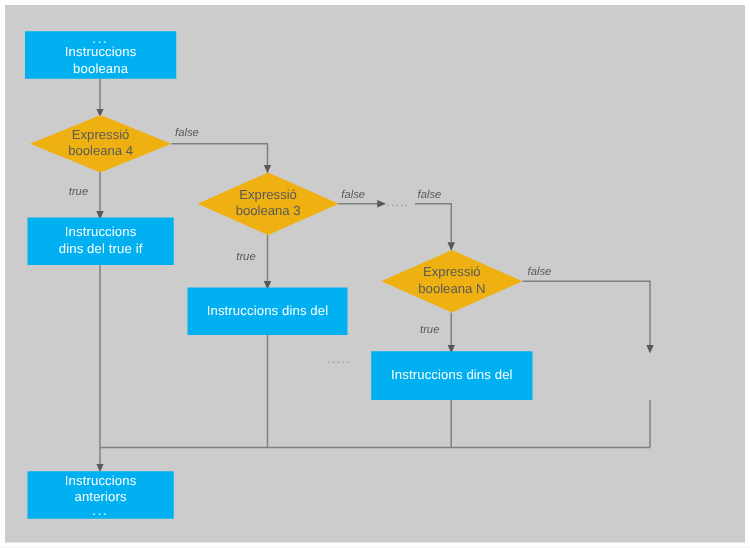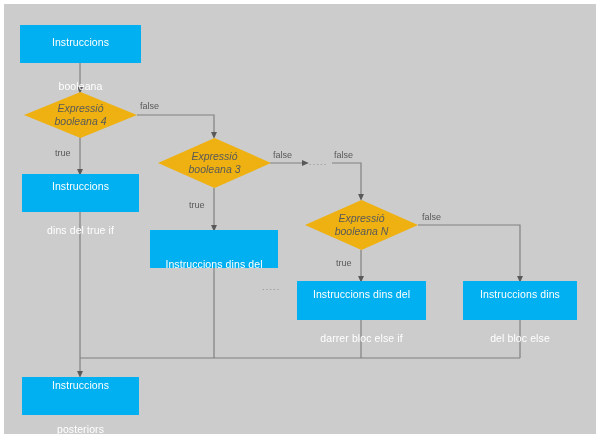--- a/index.html
+++ b/index.html
@@ -41,21 +41,21 @@
     justify-content: center;
     text-align: center;
   }
   .proc {
     background: #00b0f0;
     color: #ffffff;
     font-size: 10.5px;
     line-height: 13px;
     letter-spacing: 0.1px;
   }
-  .proc .ln { display: block; white-space: nowrap; margin-top: 31px; }
+  .proc .ln { display: block; white-space: nowrap; }
   .proc .ell {
     display: block;
     font-size: 10.5px;
     line-height: 9px;
     letter-spacing: 1.5px;
   }
   .dia-wrap {
     position: absolute;
   }
   .dia-wrap svg { position: absolute; left: 0; top: 0; }
@@ -68,27 +68,28 @@
     display: flex;
     flex-direction: column;
     align-items: center;
     justify-content: center;
     color: #595959;
     font-size: 10.5px;
     line-height: 13px;
     text-align: center;
     pointer-events: none;
   }
-  .dia-label .ln { display: block; white-space: nowrap; font-style: italic; }
+  .dia-label .ln { display: block; white-space: nowrap; }
   .edge-label {
     position: absolute;
     color: #595959;
     font-size: 9px;
     line-height: 10px;
     white-space: nowrap;
+    font-style: italic;
   }
   .dots {
     position: absolute;
     color: #8c8c8c;
     font-size: 9px;
     letter-spacing: 1.2px;
     line-height: 9px;
     white-space: nowrap;
   }
 </style>
@@ -170,31 +171,26 @@
       <polygon points="56.5,0 113,25 56.5,50 0,25" fill="#eeb111"></polygon>
     </svg>
     <div class="dia-label">
       <span class="ln">Expressió</span>
       <span class="ln">booleana N</span>
     </div>
   </div>
 
   <div class="node proc" style="left:297px; top:281px; width:129px; height:39px;">
     <span class="ln">Instruccions dins del</span>
-    <span class="ln">darrer bloc else if</span>
-  </div>
-
-  <div class="node proc" style="left:463px; top:281px; width:114px; height:39px;">
-    <span class="ln">Instruccions dins</span>
-    <span class="ln">del bloc else</span>
-  </div>
+  </div>
+
 
   <div class="node proc" style="left:22px; top:377px; width:117px; height:38px;">
     <span class="ln">Instruccions</span>
-    <span class="ln">posteriors</span>
+    <span class="ln">anteriors</span>
     <span class="ell">...</span>
   </div>
 
   <div class="edge-label" style="left:140px; top:101px;">false</div>
   <div class="edge-label" style="left:55px; top:148px;">true</div>
   <div class="edge-label" style="left:273px; top:150px;">false</div>
   <div class="edge-label" style="left:189px; top:200px;">true</div>
   <div class="edge-label" style="left:334px; top:150px;">false</div>
   <div class="edge-label" style="left:422px; top:212px;">false</div>
   <div class="edge-label" style="left:336px; top:258px;">true</div>

